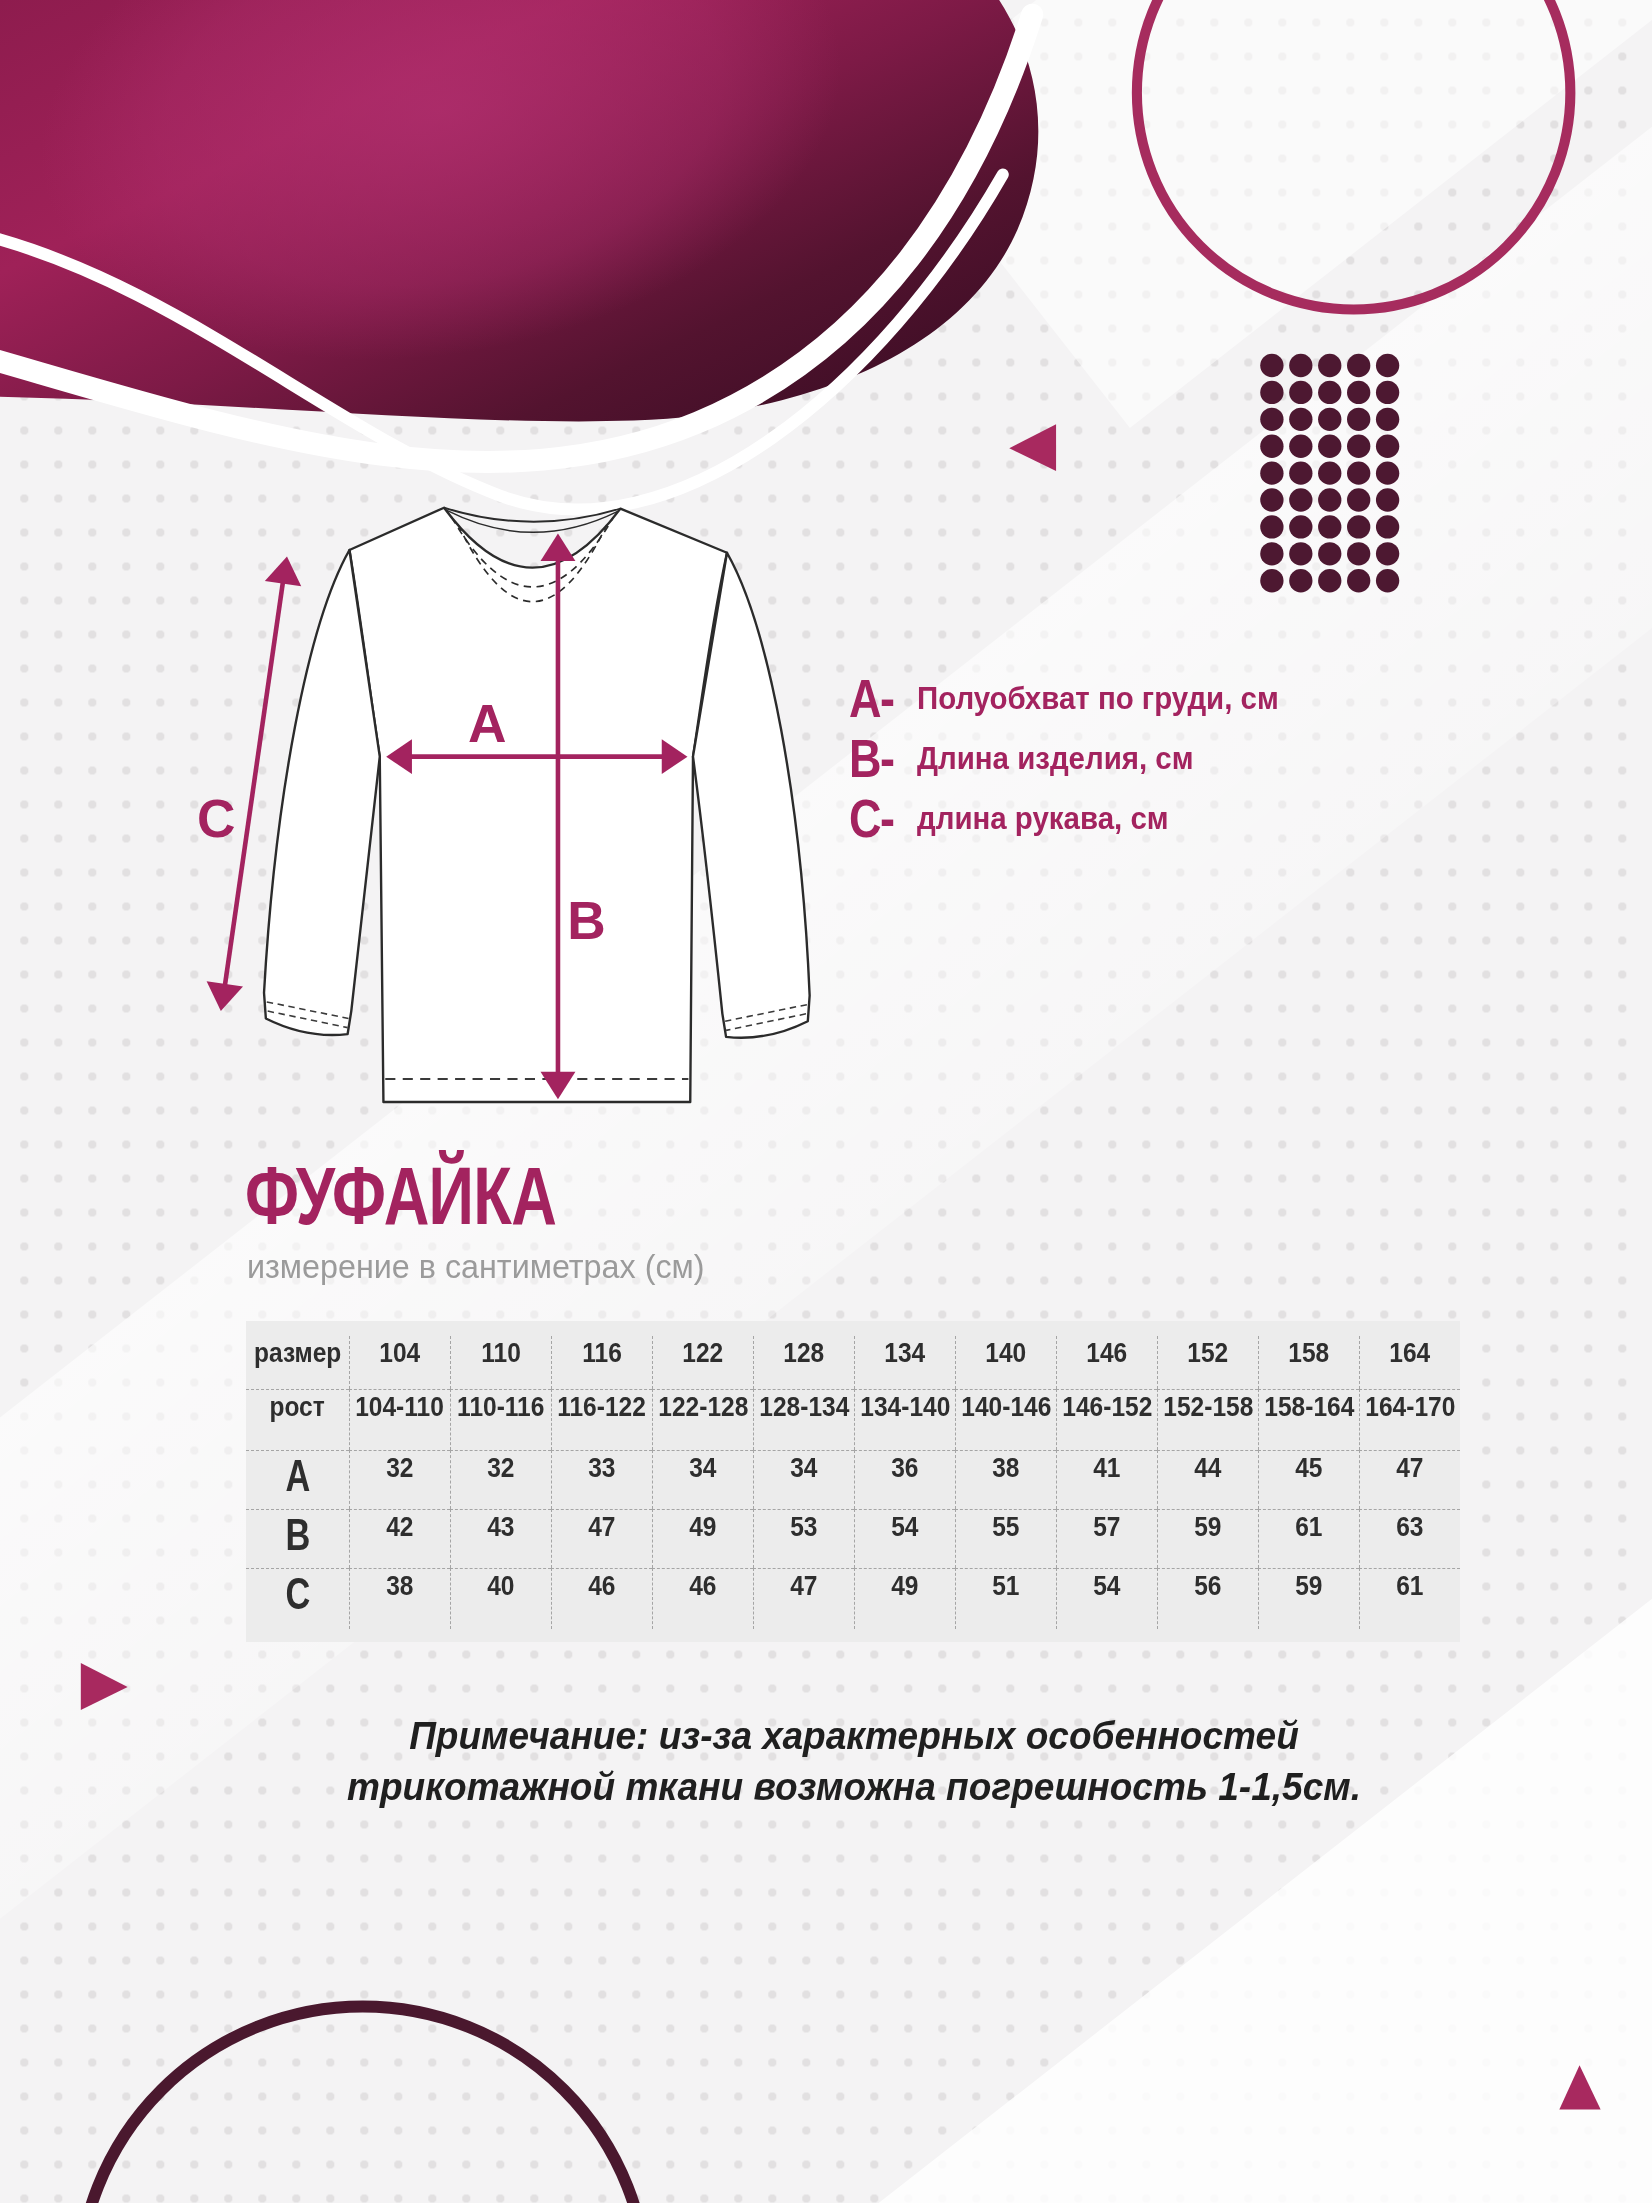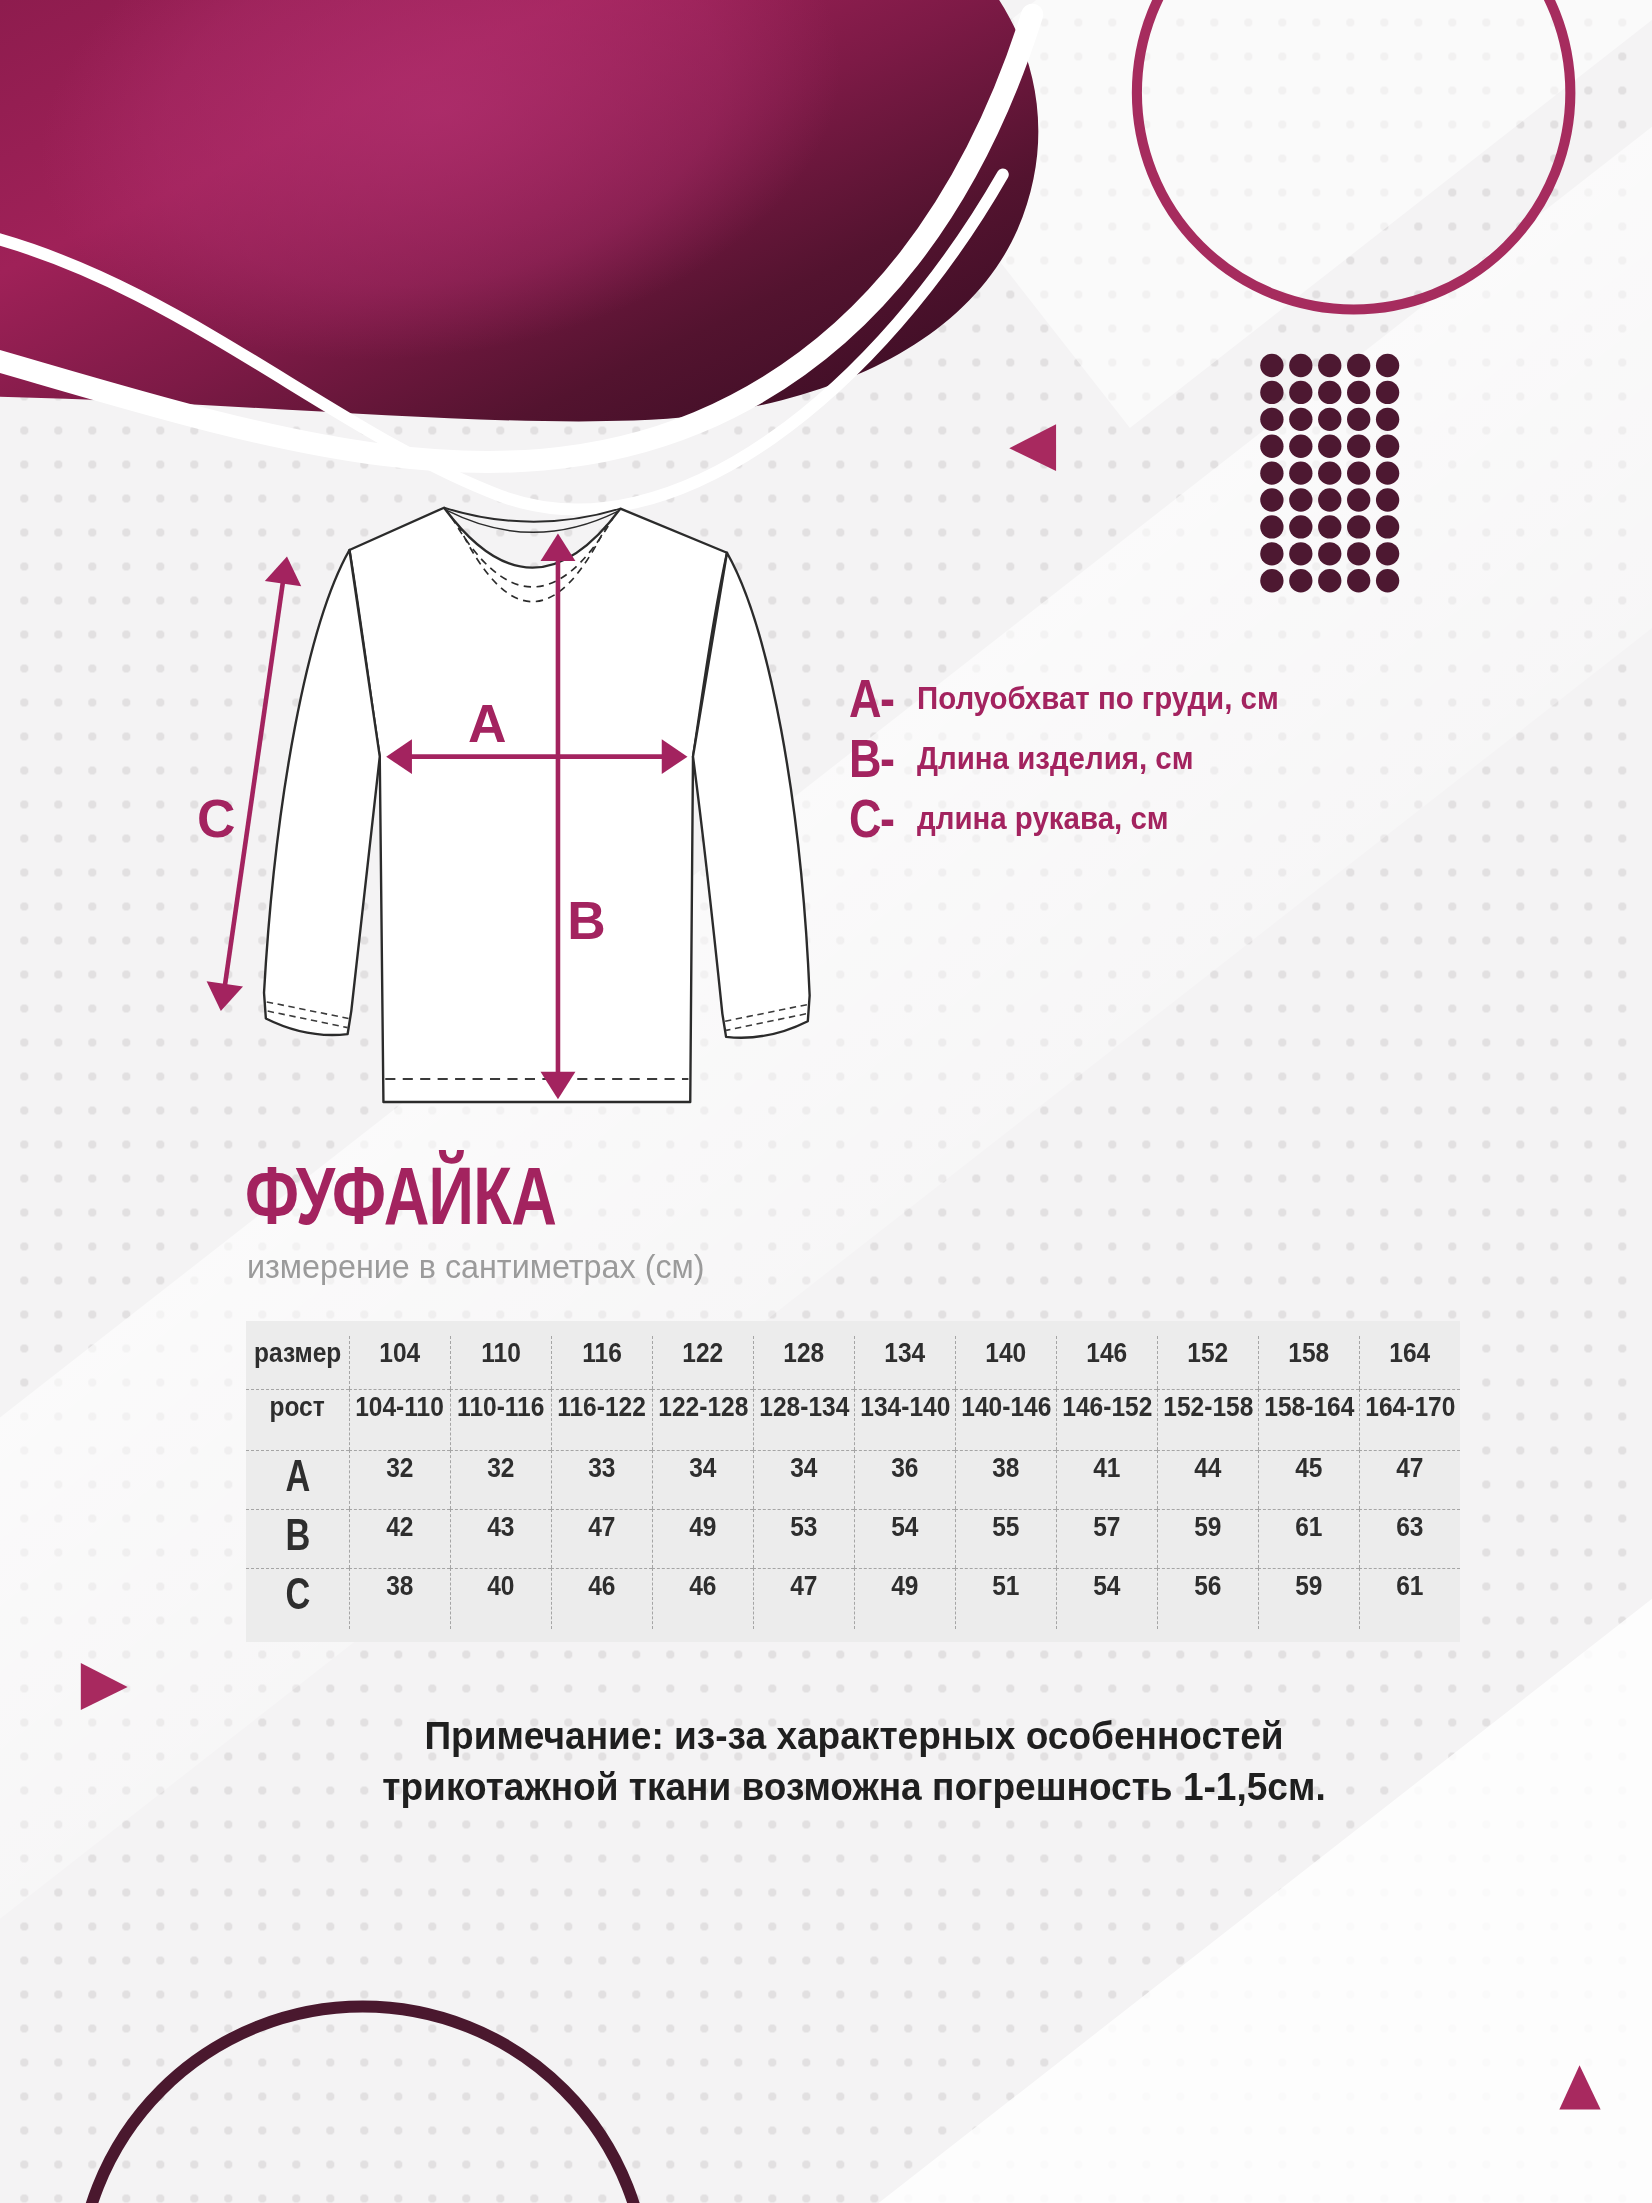--- a/index.html
+++ b/index.html
@@ -42,21 +42,21 @@
   }
   .tcell{display:flex;align-items:flex-start;justify-content:center;overflow:hidden;}
   .tcell.colsep{border-left:1.5px dashed #a5a5a5;}
   .tcell.rowsep{border-top:1.5px dashed #a5a5a5;}
   .tcell span{font-weight:bold;font-size:28.5px;white-space:nowrap;
               transform:scaleX(.86);transform-origin:center;}
   .tcell.hdr span{font-size:28.5px;}
   .tcell.abc span{font-size:44px;transform:scaleX(.78);}
 
   .note{position:absolute;left:257px;top:1710px;width:1194px;text-align:center;
-        font-weight:bold;font-size:39px;color:#1f1f1f;line-height:1.32;}
+        font-style:italic;font-weight:bold;font-size:39px;color:#1f1f1f;line-height:1.32;}
   .note div{transform:scaleX(.95);transform-origin:center;white-space:nowrap;}
 </style>
 </head>
 <body>
 
 <div class="page">
 
   <div class="band band1"></div>
   <div class="band band3"></div>
   <div class="band band2"></div>

